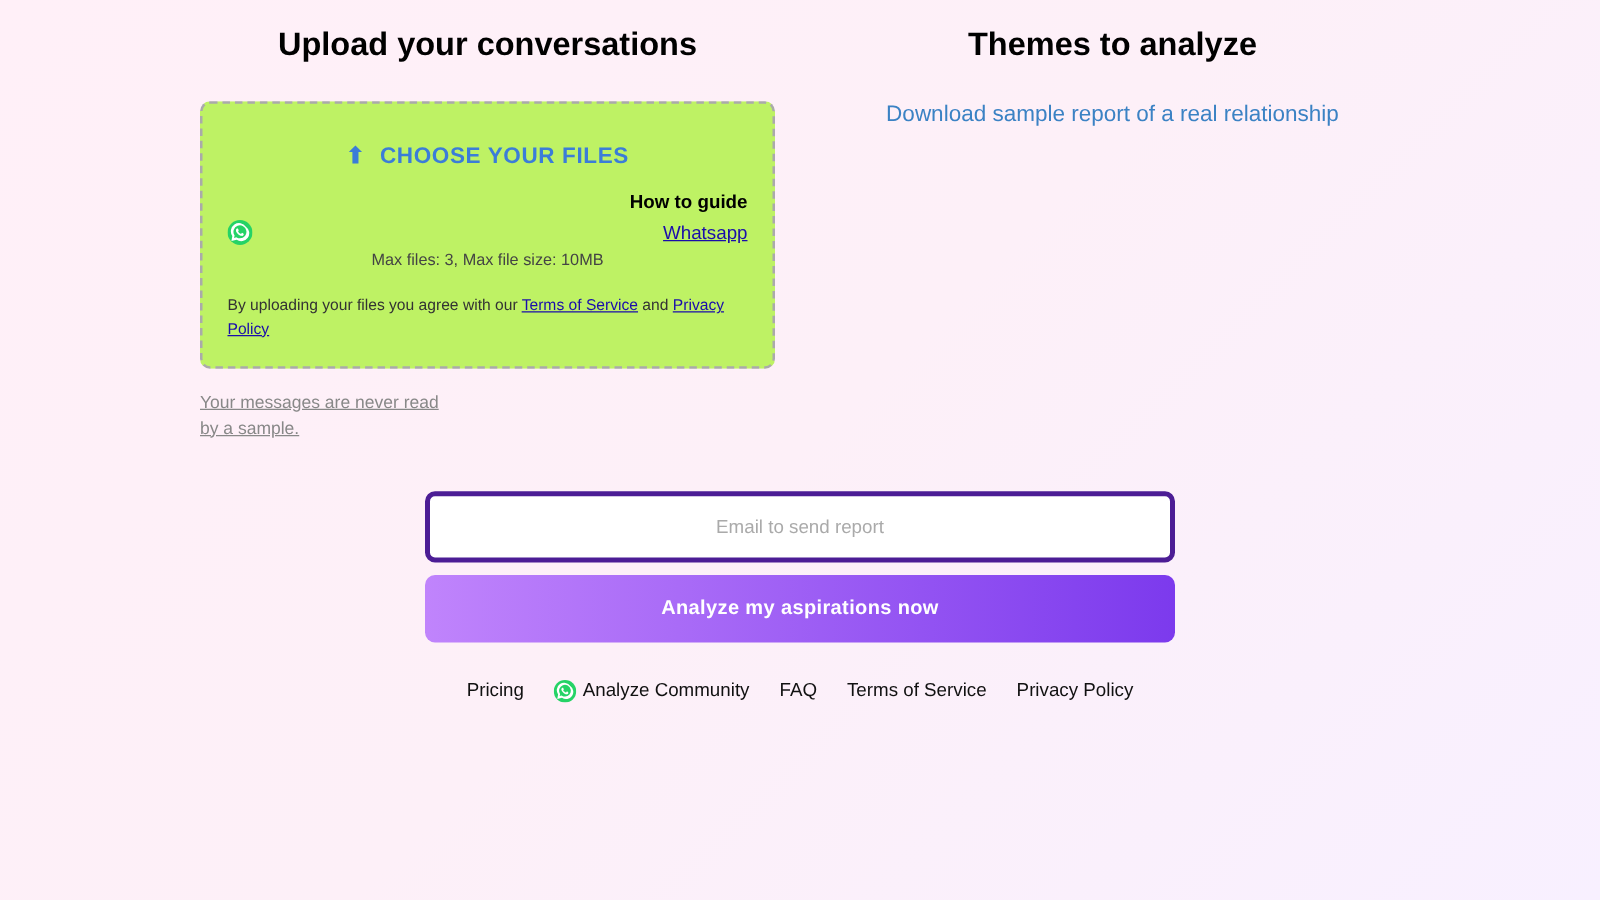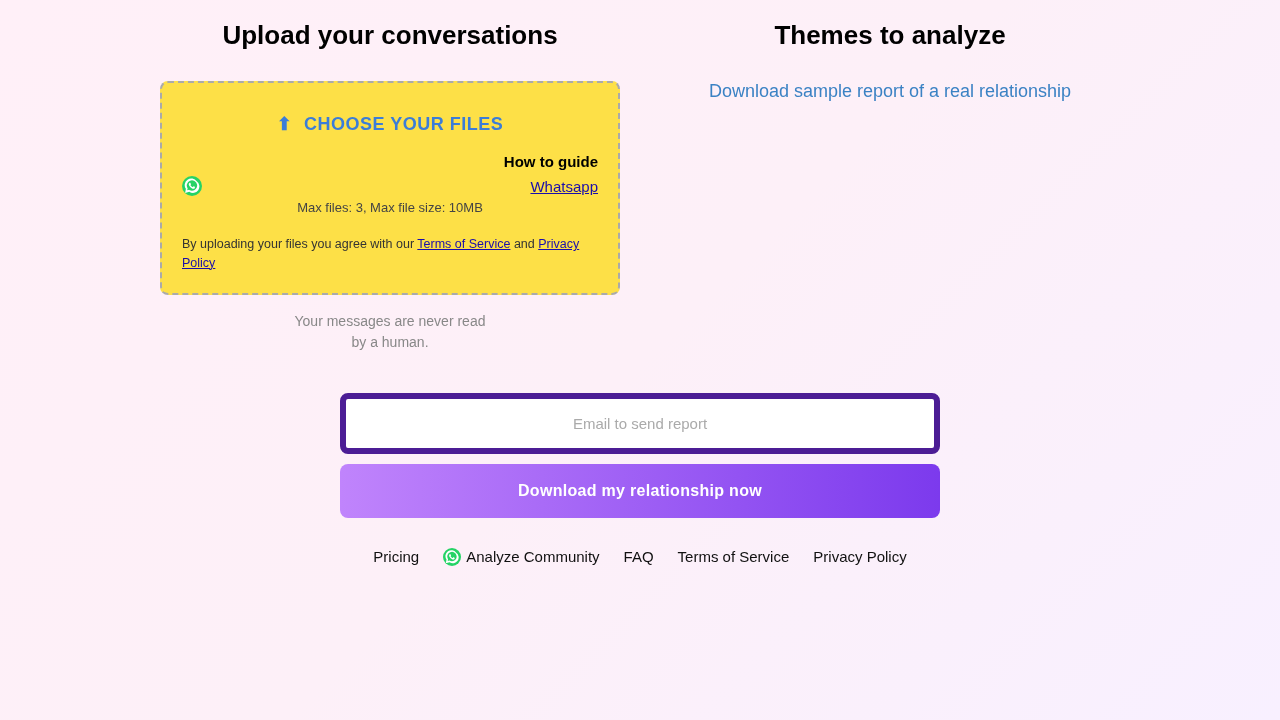--- a/index.html
+++ b/index.html
@@ -34,21 +34,21 @@
       font-size: 26px;
       font-weight: 700;
       text-align: center;
       margin-bottom: 30px;
       color: #000;
     }
     .upload-box {
       border: 2px dashed #aaa;
       border-radius: 8px;
       padding: 30px 20px 20px;
-      background: #fde047;
+      background: #bef264;
     }
     .choose-files-link {
       display: block;
       text-align: center;
       color: #3b7dd8;
       font-size: 18px;
       font-weight: 700;
       text-decoration: none;
       letter-spacing: 0.5px;
       margin-bottom: 18px;
@@ -85,26 +85,26 @@
     }
     .terms-text {
       font-size: 12.5px;
       color: #333;
       line-height: 1.5;
     }
     .terms-text a {
       color: #1a0dab;
     }
     .privacy-notice {
-      text-align: center;
       color: #888;
       font-size: 14px;
       line-height: 1.5;
       margin-top: 16px;
       font-weight: 500;
+      text-decoration: underline;
     }
     
     .themes-grid {
       display: grid;
       grid-template-columns: 1fr 1fr;
       gap: 12px;
       margin-bottom: 18px;
     }
     .theme-item {
       border: 1.5px solid #ddd;
@@ -128,21 +128,21 @@
     
     .bottom-section {
       max-width: 640px;
       margin: 40px auto 0;
       padding: 0 20px;
     }
     .email-input {
       width: 100%;
       padding: 16px 20px;
       font-size: 15px;
-      border: 6px solid #4c1d95;
+      border: 4px solid #4c1d95;
       border-radius: 8px;
       outline: none;
       color: #555;
       background: #fff;
       margin-bottom: 10px;
       text-align: center;
     }
     .email-input::placeholder { color: #aaa; }
     .analyze-btn {
       width: 100%;
@@ -197,33 +197,33 @@
           </svg>
           <span>Whatsapp</span>
         </a>
         <p class="max-files-text">Max files: 3, Max file size: 10MB</p>
         <p class="terms-text">
           <span>By uploading your files you agree with our </span><a href="#">Terms of Service</a><span> and </span><a href="#">Privacy Policy</a>
         </p>
       </div>
       <p class="privacy-notice">
         <span>Your messages are never read</span><br>
-        <span>by a human.</span>
+        <span>by a sample.</span>
       </p>
     </div>
 
     <div class="right-panel">
       <h2 class="section-title">Themes to analyze</h2>
       <a class="download-sample" href="#">Download sample report of a real relationship</a>
     </div>
   </div>
 
   <div class="bottom-section">
     <input class="email-input" type="email" placeholder="Email to send report" style="">
-    <button class="analyze-btn">Download my relationship now</button>
+    <button class="analyze-btn">Analyze my aspirations now</button>
   </div>
 
   <div class="footer" id="footer-links">
   <a href="#">Pricing</a>
       <a href="#">
         <span class="footer-whatsapp">
           <svg width="18" height="18" viewBox="0 0 32 32">
             <circle cx="16" cy="16" r="16" fill="#25D366"></circle>
             <path d="M23.5 8.5A10 10 0 0 0 6.2 20.5L5 27l6.7-1.8A10 10 0 1 0 23.5 8.5zm-7.5 15a8.3 8.3 0 0 1-4.3-1.2l-.3-.2-3.1.8.8-3-.2-.3A8.3 8.3 0 1 1 16 23.5zm4.6-6.2c-.2-.1-1.4-.7-1.7-.8-.2-.1-.4-.1-.6.1-.2.2-.6.8-.8 1-.1.2-.3.2-.5.1a6.7 6.7 0 0 1-2-1.2 7.5 7.5 0 0 1-1.4-1.7c-.1-.2 0-.4.1-.5l.4-.5.2-.3v-.3l-.8-1.9c-.2-.5-.4-.4-.6-.4h-.5c-.2 0-.5.1-.7.3-.2.2-.9.9-.9 2.1 0 1.3.9 2.5 1 2.7.1.2 1.8 2.7 4.3 3.8.6.3 1 .4 1.4.5.6.2 1.1.2 1.5.1.5-.1 1.4-.6 1.6-1.1.2-.6.2-1 .1-1.1-.1-.1-.3-.2-.5-.3z" fill="#fff"></path>
           </svg>

